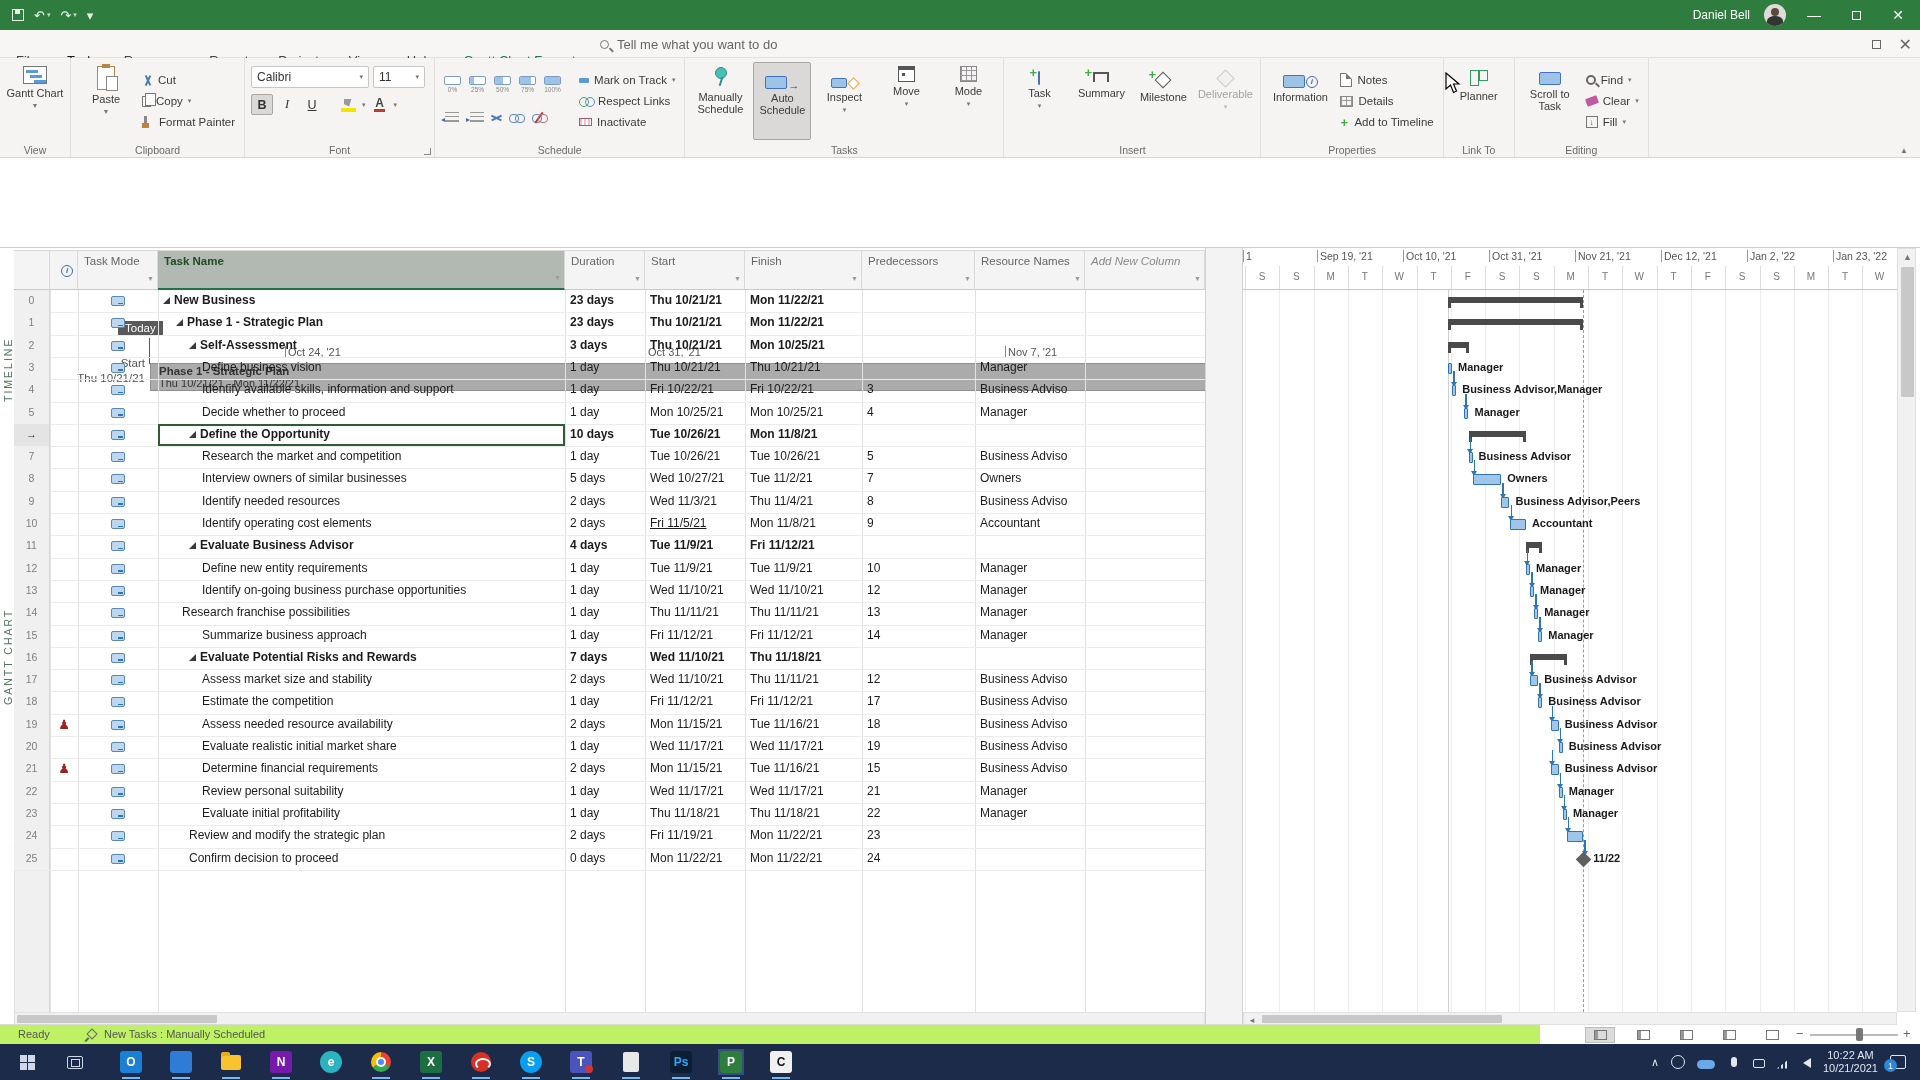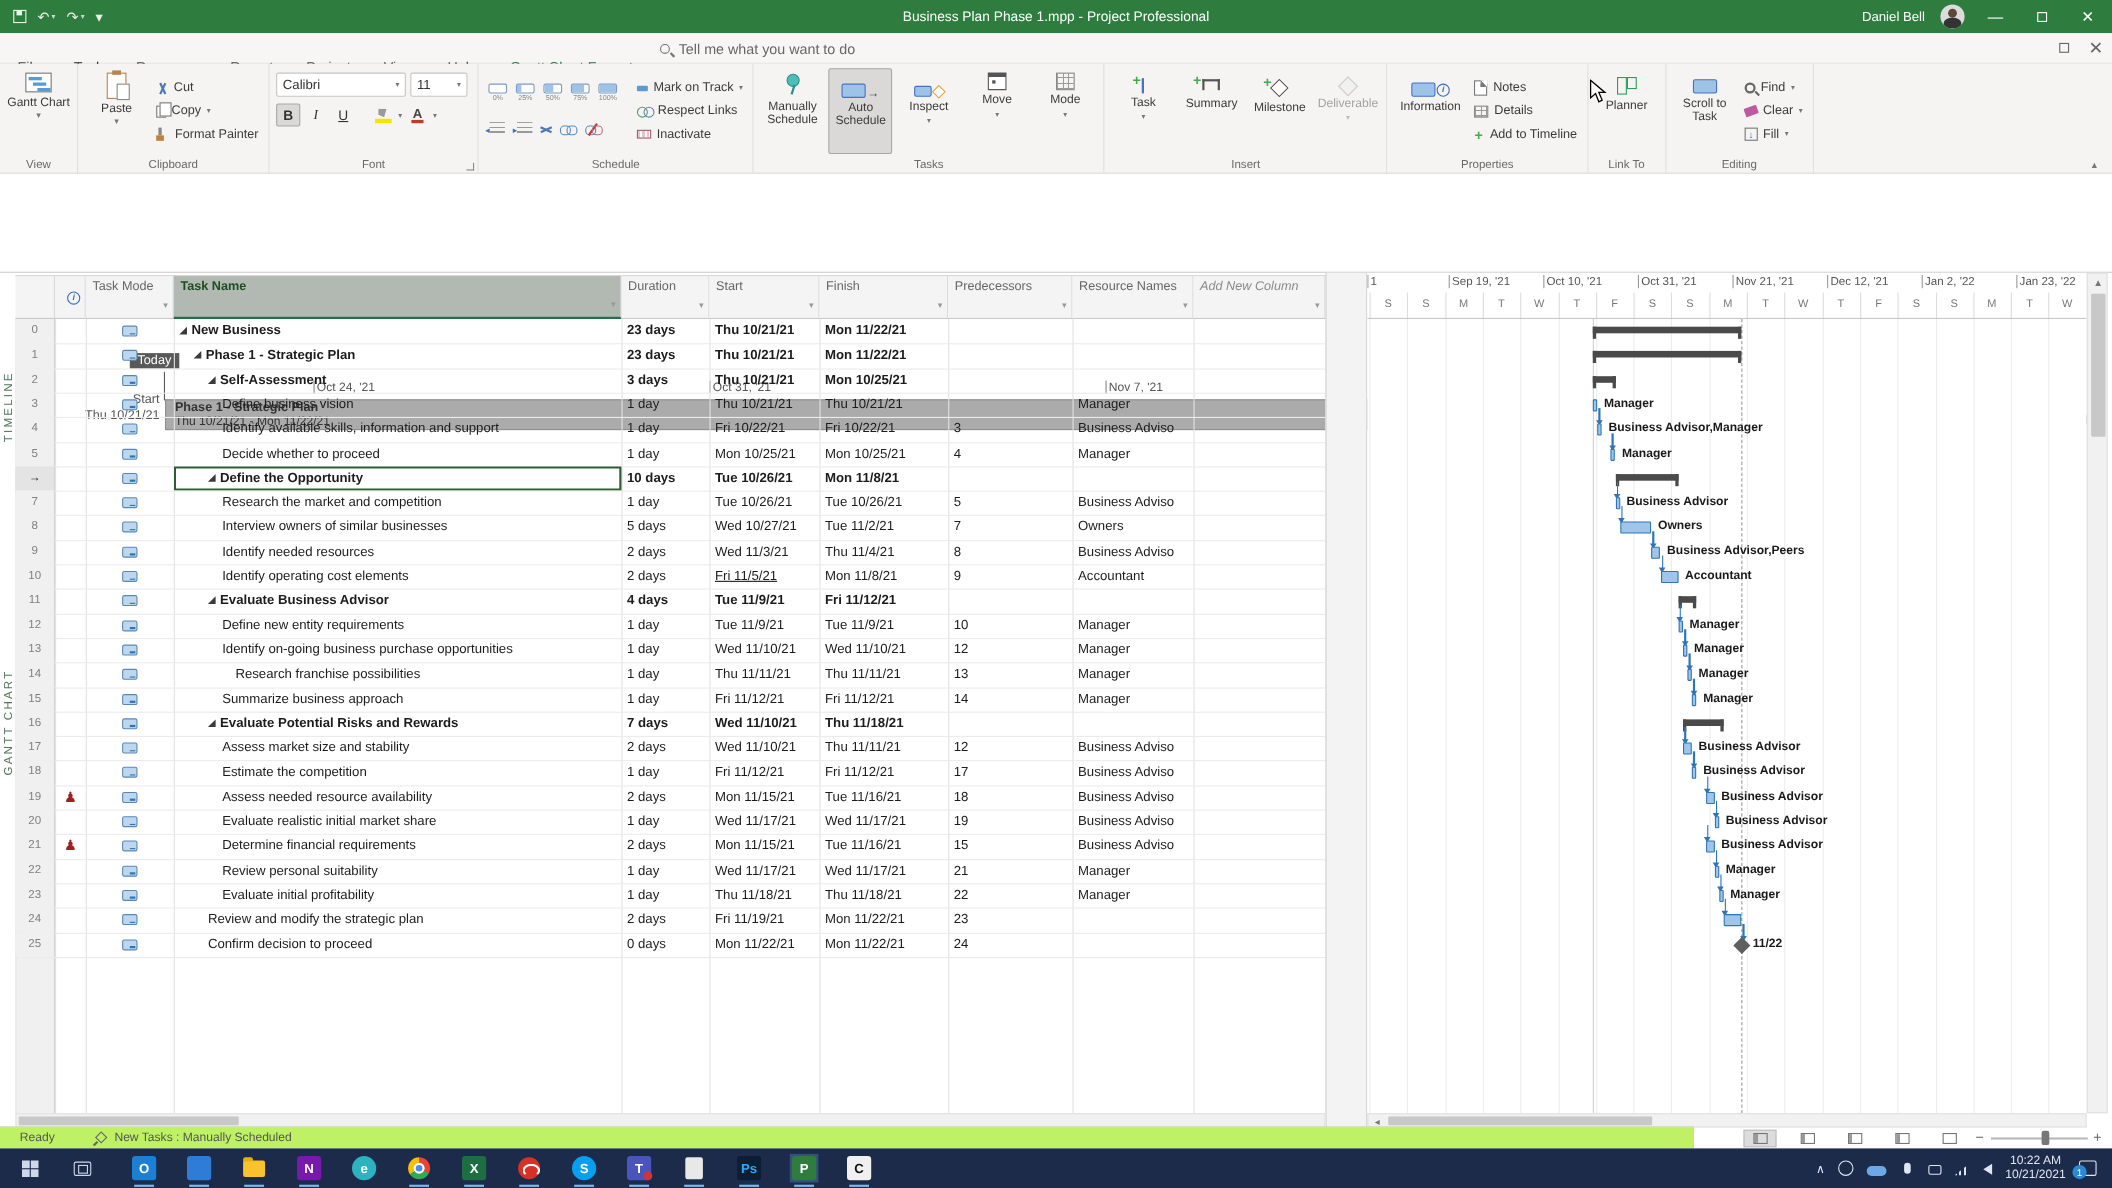--- a/index.html
+++ b/index.html
@@ -217,21 +217,20 @@
 
   <div id="titlebar">
     <div class="qat">
       <span class="qbtn">
           <span class="ic-save"></span>
         </span>
       <span class="qbtn">↶<span class="qdd">▾</span></span>
       <span class="qbtn">↷<span class="qdd">▾</span></span>
       <span class="qbtn">▾</span>
     </div>
-    <div class="ttl">Business Plan Phase 1.mpp  -  Project Professional</div>
     <div class="tright">
       <span class="uname">Daniel Bell</span>
       <span class="avatar"></span>
       <span class="wbtn">—</span>
       <span class="wbtn"><span class="boxy"></span></span>
       <span class="wbtn">✕</span>
     </div>
   </div>
 
   <div id="menubar">
@@ -663,21 +662,21 @@
       <div class="cell" style="left: 78px; top: 579.9px; width: 80px; text-align: center; padding-left: 0px; padding-top: 5px;"><span class="modeic"></span></div>
       <div class="cell" style="left: 158px; top: 579.9px; width: 407px; padding-left: 44px;"><span>Identify on-going business purchase opportunities</span></div>
       <div class="cell" style="left: 565px; top: 579.9px; width: 80px;">1 day</div>
       <div class="cell" style="left: 645px; top: 579.9px; width: 100px;">Wed 11/10/21</div>
       <div class="cell" style="left: 745px; top: 579.9px; width: 117px;">Wed 11/10/21</div>
       <div class="cell" style="left: 862px; top: 579.9px; width: 113px;">12</div>
       <div class="cell" style="left: 975px; top: 579.9px; width: 110px;">Manager</div>
       <div class="rowline" style="top: 602.2px;"></div>
       <div class="cell numcell" style="left: 14px; top: 602.2px; width: 36px;">14</div>
       <div class="cell" style="left: 78px; top: 602.2px; width: 80px; text-align: center; padding-left: 0px; padding-top: 5px;"><span class="modeic"></span></div>
-      <div class="cell" style="left: 158px; top: 602.2px; width: 407px; padding-left: 56px;"><span>Research franchise possibilities</span></div>
+      <div class="cell" style="left: 158px; top: 602.2px; width: 407px; padding-left: 24px;"><span>Research franchise possibilities</span></div>
       <div class="cell" style="left: 565px; top: 602.2px; width: 80px;">1 day</div>
       <div class="cell" style="left: 645px; top: 602.2px; width: 100px;">Thu 11/11/21</div>
       <div class="cell" style="left: 745px; top: 602.2px; width: 117px;">Thu 11/11/21</div>
       <div class="cell" style="left: 862px; top: 602.2px; width: 113px;">13</div>
       <div class="cell" style="left: 975px; top: 602.2px; width: 110px;">Manager</div>
       <div class="rowline" style="top: 624.5px;"></div>
       <div class="cell numcell" style="left: 14px; top: 624.5px; width: 36px;">15</div>
       <div class="cell" style="left: 78px; top: 624.5px; width: 80px; text-align: center; padding-left: 0px; padding-top: 5px;"><span class="modeic"></span></div>
       <div class="cell" style="left: 158px; top: 624.5px; width: 407px; padding-left: 44px;"><span>Summarize business approach</span></div>
       <div class="cell" style="left: 565px; top: 624.5px; width: 80px;">1 day</div>

